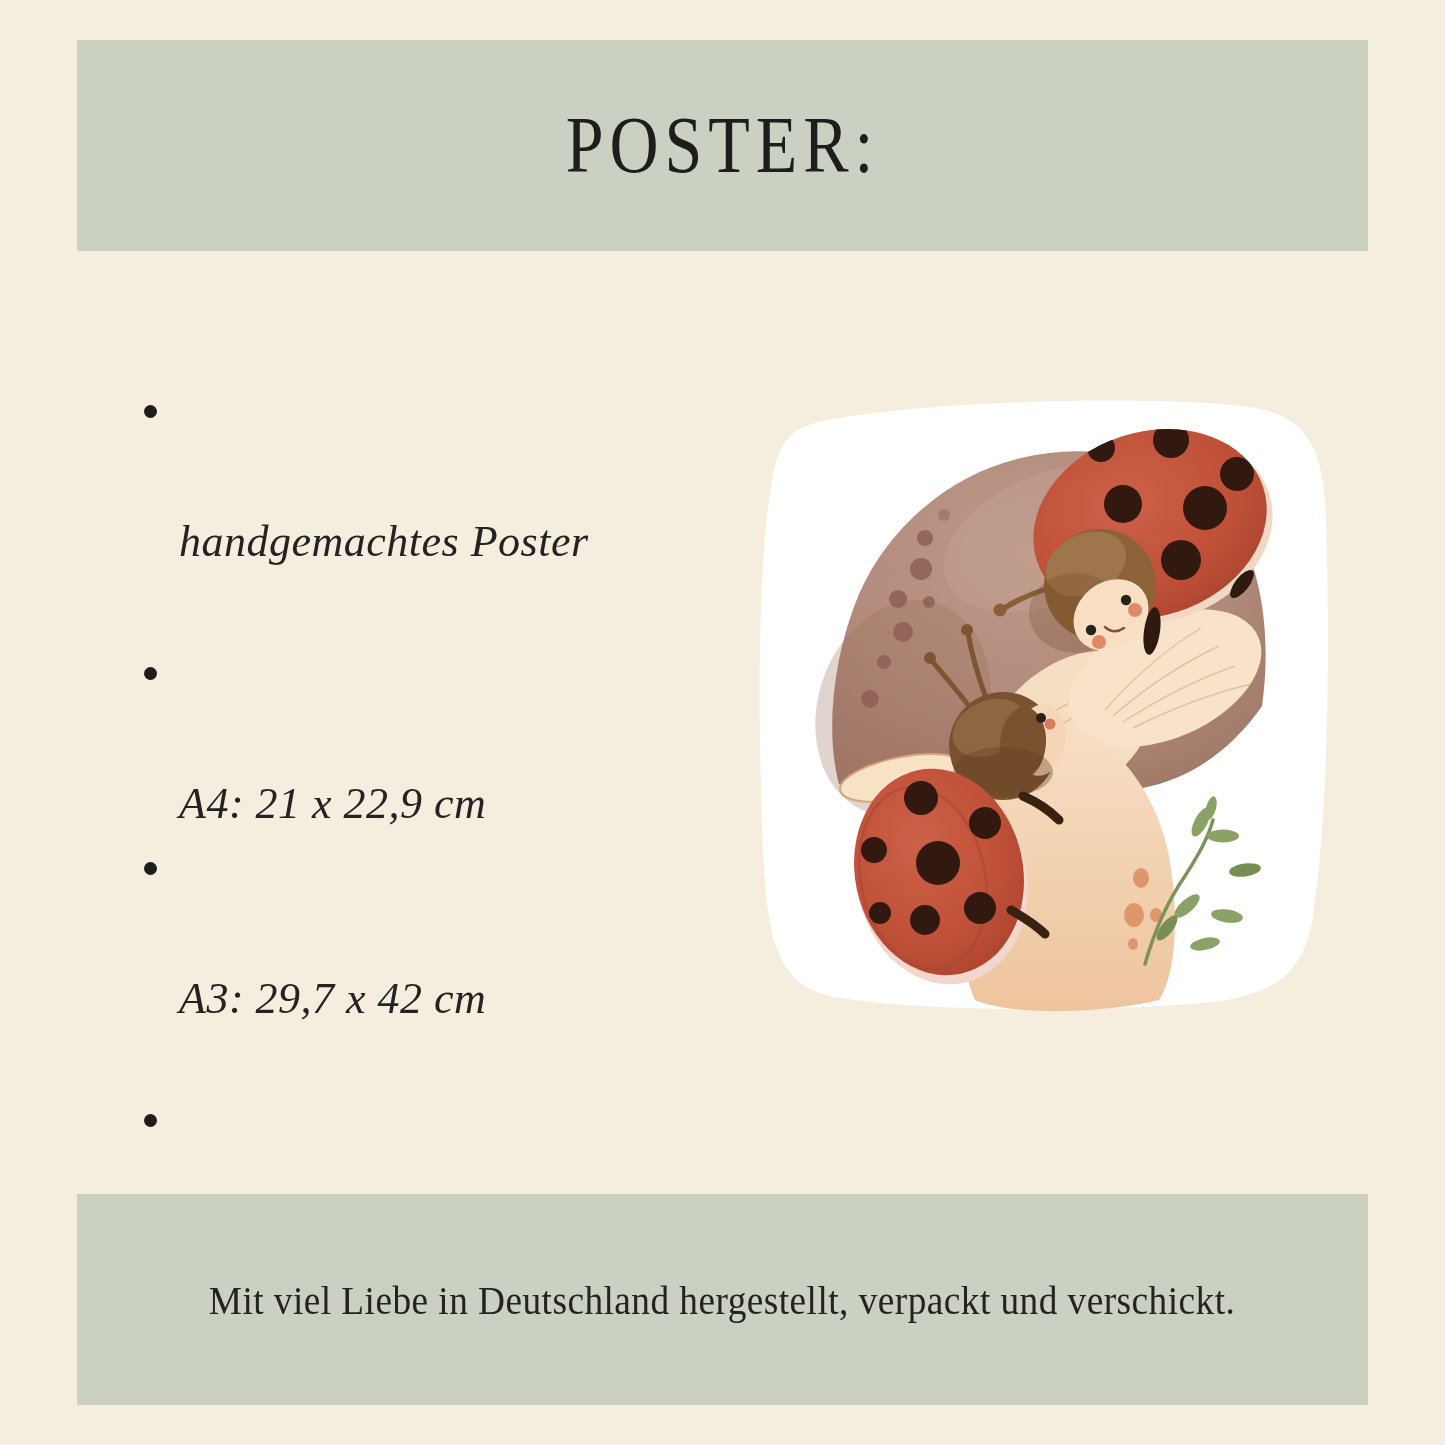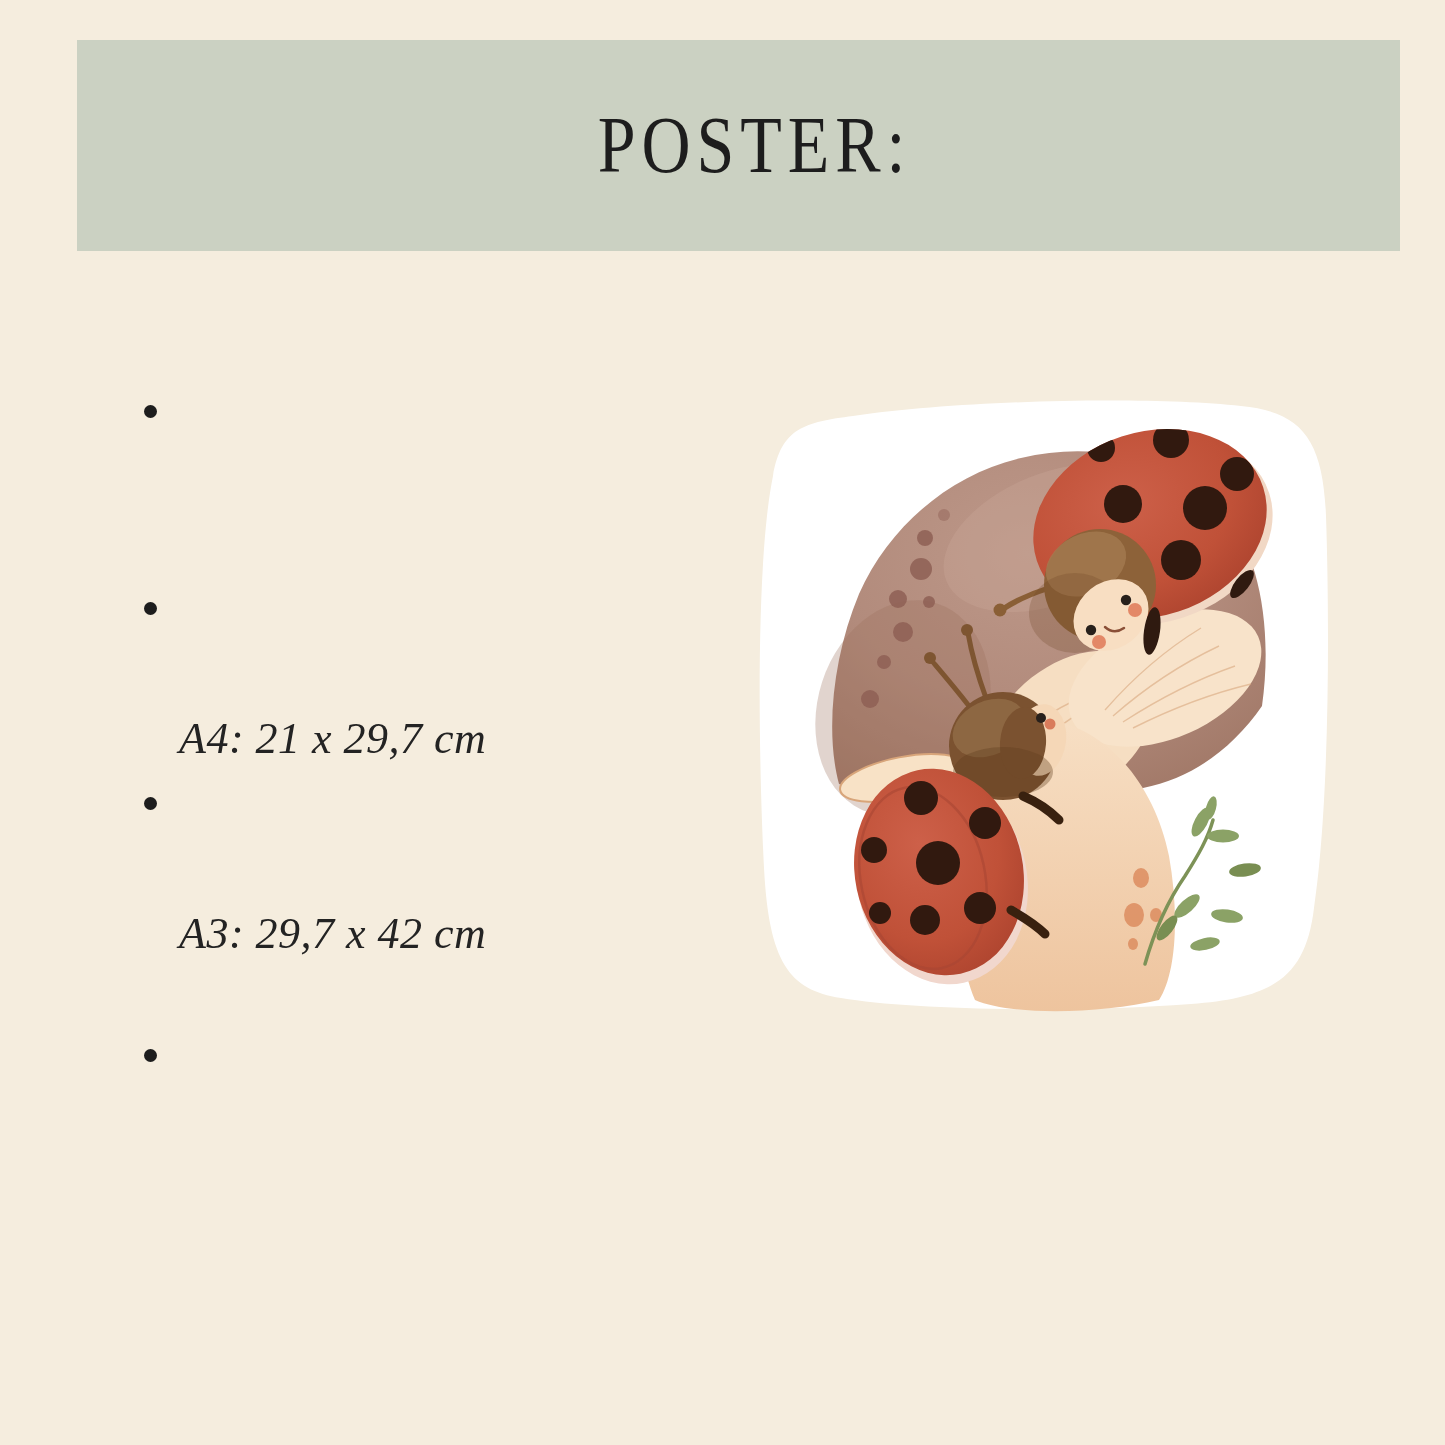--- a/index.html
+++ b/index.html
@@ -11,21 +11,21 @@
   .page {
     position: relative;
     width: 1445px; height: 1445px;
     background: #f5edde;
     overflow: hidden;
   }
   .band {
     position: absolute;
     left: 77px; width: 1291px; height: 211px;
     background: #cbd1c2;
-    display: flex; align-items: center; justify-content: center; padding-left: 32px;
+    display: flex; align-items: center; justify-content: center;
   }
   .band-top { top: 40px; }
   .band-bottom { top: 1194px; }
   .title {
     margin: 0;
     font-weight: 400;
     font-size: 80px;
     letter-spacing: 7px;
     color: #1d1d1d;
     white-space: nowrap;
@@ -82,24 +82,25 @@
 
 <div class="page">
 
   <header class="band band-top">
     <h1 class="title">POSTER:</h1>
   </header>
 
   <ul class="features">
     <li class="feature">
       <span class="dot"></span>
+      <span>handgemachtes Poster</span>
     </li>
     <li class="feature mt-b">
       <span class="dot"></span>
-      <span>A4: 21 x 29,7 cm</span>
+      <span>A4: 21 x 22,9 cm</span>
     </li>
     <li class="feature mt-0">
       <span class="dot"></span>
       <span>A3: 29,7 x 42 cm</span>
     </li>
     <li class="feature mt-c">
       <span class="dot"></span>
       
     </li>
   </ul>
@@ -244,14 +245,17 @@
         <circle cx="338" cy="242" r="5.2" fill="#28201b"></circle>
         <circle cx="373" cy="212" r="5.2" fill="#28201b"></circle>
         <circle cx="346" cy="254" r="7" fill="#df7957" opacity="0.85"></circle>
         <circle cx="382" cy="222" r="7" fill="#df7957" opacity="0.85"></circle>
         <path d="M 352 239 Q 361 247 371 240" stroke="#8a4f37" stroke-width="2.5" stroke-linecap="round" fill="none"></path>
         <ellipse cx="399" cy="243" rx="8" ry="24" transform="rotate(8 399 243)" fill="#2f1a10"></ellipse>
       </g>
     </svg>
   </figure>
 
+  <footer class="band band-bottom">
+    <p class="footnote">Mit viel Liebe in Deutschland hergestellt, verpackt und verschickt.</p>
+  </footer>
 
 </div>
 
 </body></html>

